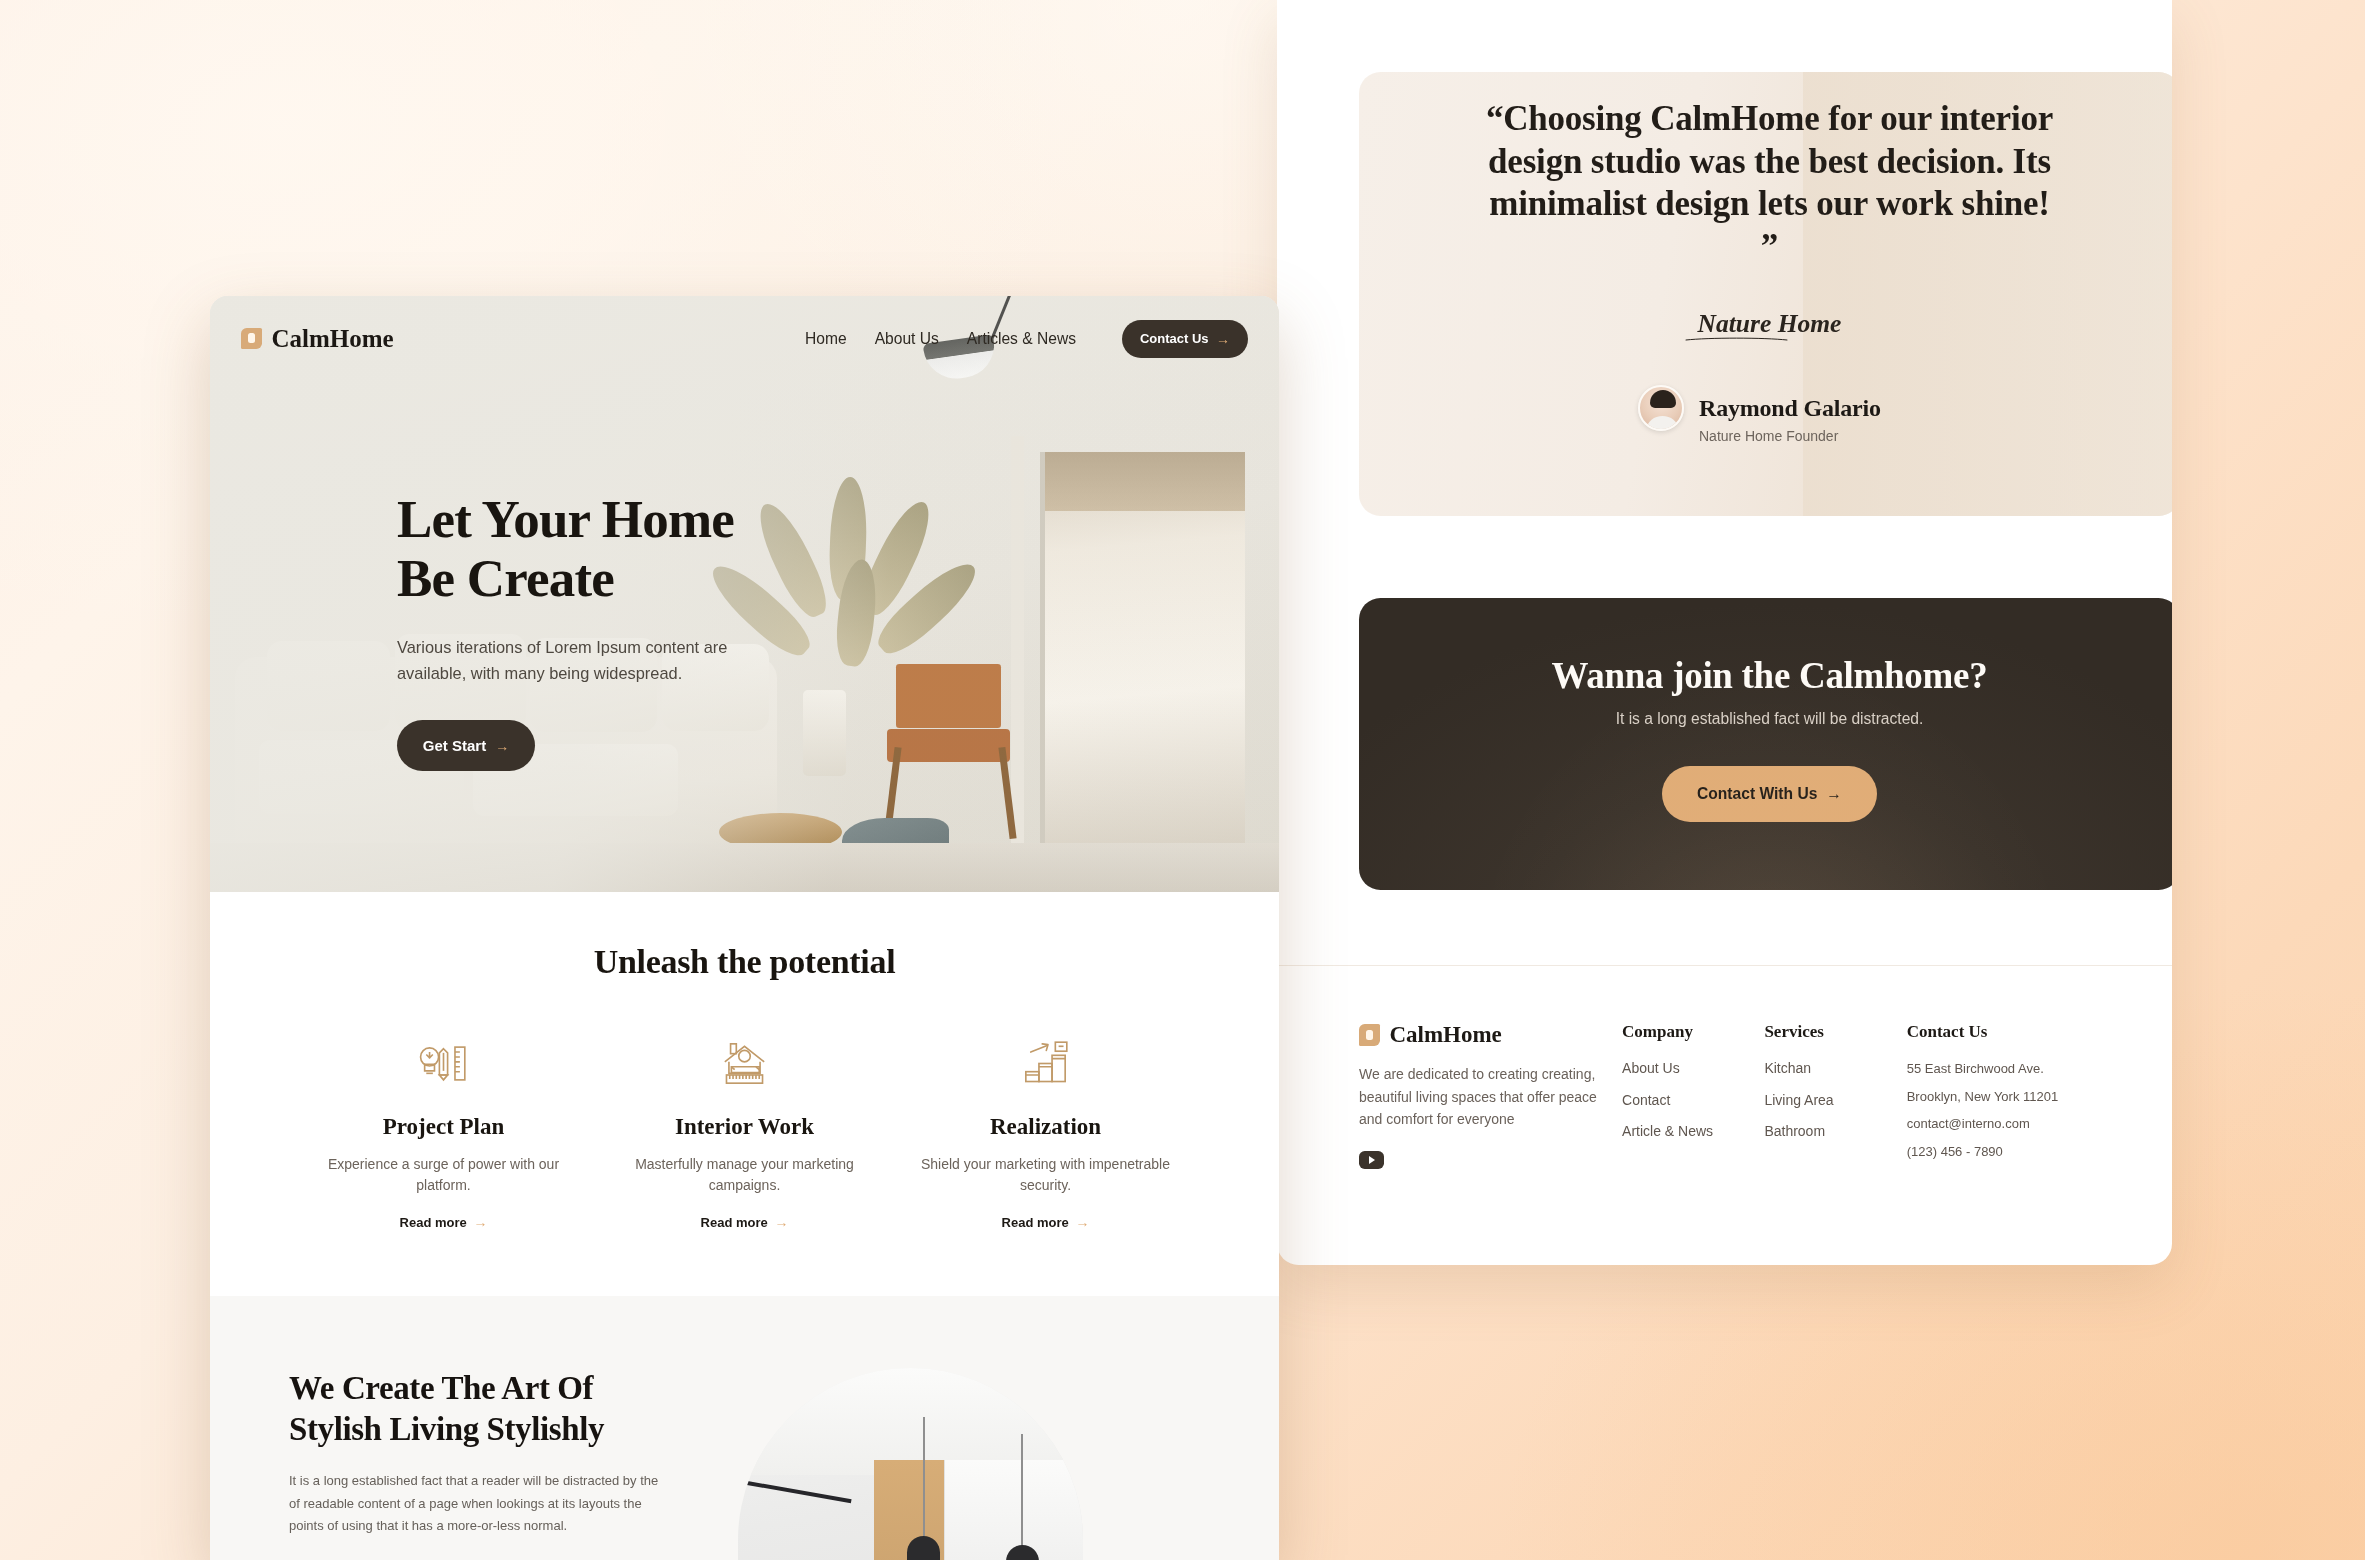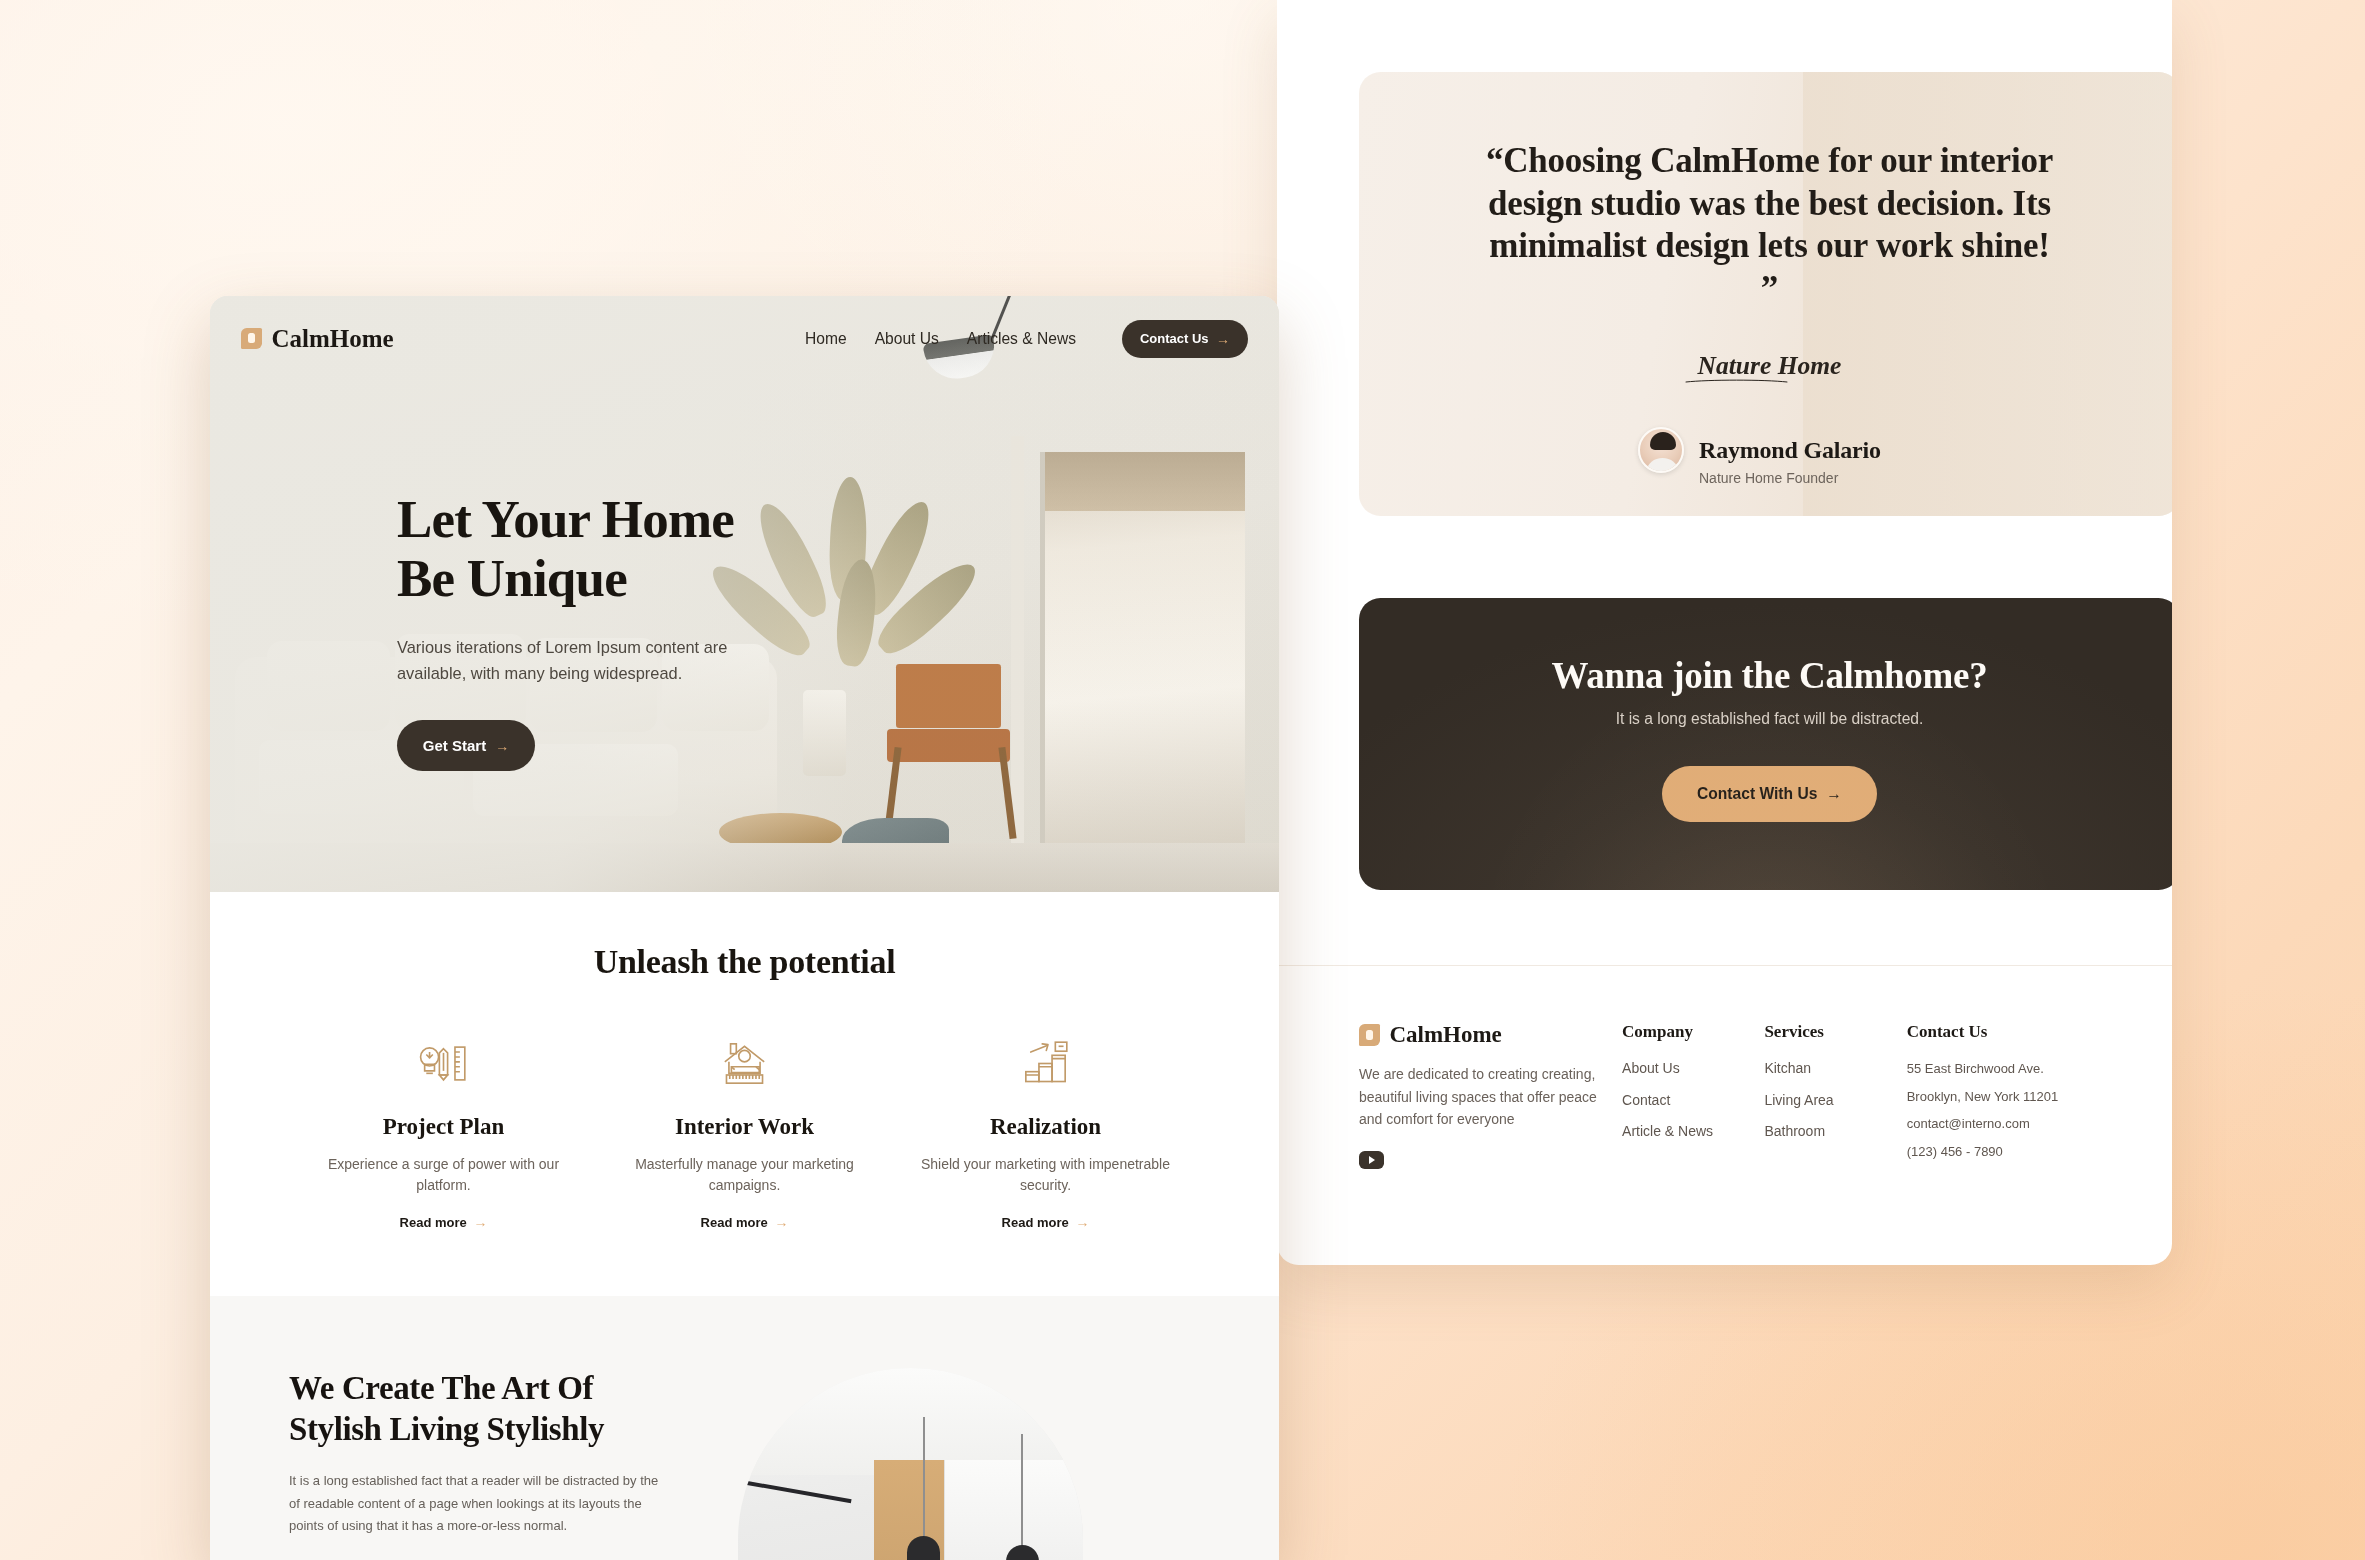--- a/index.html
+++ b/index.html
@@ -36,21 +36,21 @@
     border-radius: 21.4px;
     background: linear-gradient(100deg, #f6efe8 0%, #f4ece4 38%, #efe4d8 62%, #f0e6da 100%);
     overflow: hidden;
   }
   .testimonial .band {
     position:absolute; left: 444px; top:0; width: 460px; height: 100%;
     background: linear-gradient(90deg, rgba(235,222,206,0.85), rgba(240,230,217,0.55));
   }
   .t-quote {
     position: relative;
-    margin: 68px auto 0;
+    margin: 26px auto 0;
     width: 575px;
     text-align: center;
     font-size: 35px;
     line-height: 1.22;
     font-weight: 700;
     color: #221d18;
     letter-spacing: -0.2px;
   }
   .t-logo {
     position: relative; margin: 40px auto 0;
@@ -385,21 +385,21 @@
         <button class="nav-btn">
           <span>Contact Us</span>
           <span class="arrow-amber">→</span>
         </button>
       </div>
     </div>
 
     <div class="hero-copy">
       <h1 class="hero-h1">
         <span>Let Your Home</span><br>
-        <span>Be Unique</span>
+        <span>Be Create</span>
       </h1>
       <p class="hero-p">Various iterations of Lorem Ipsum content are available, with many being widespread.</p>
       <button class="hero-btn">
         <span>Get Start</span>
         <span class="arrow-amber">→</span>
       </button>
     </div>
   </div>
 
   <div class="features">

